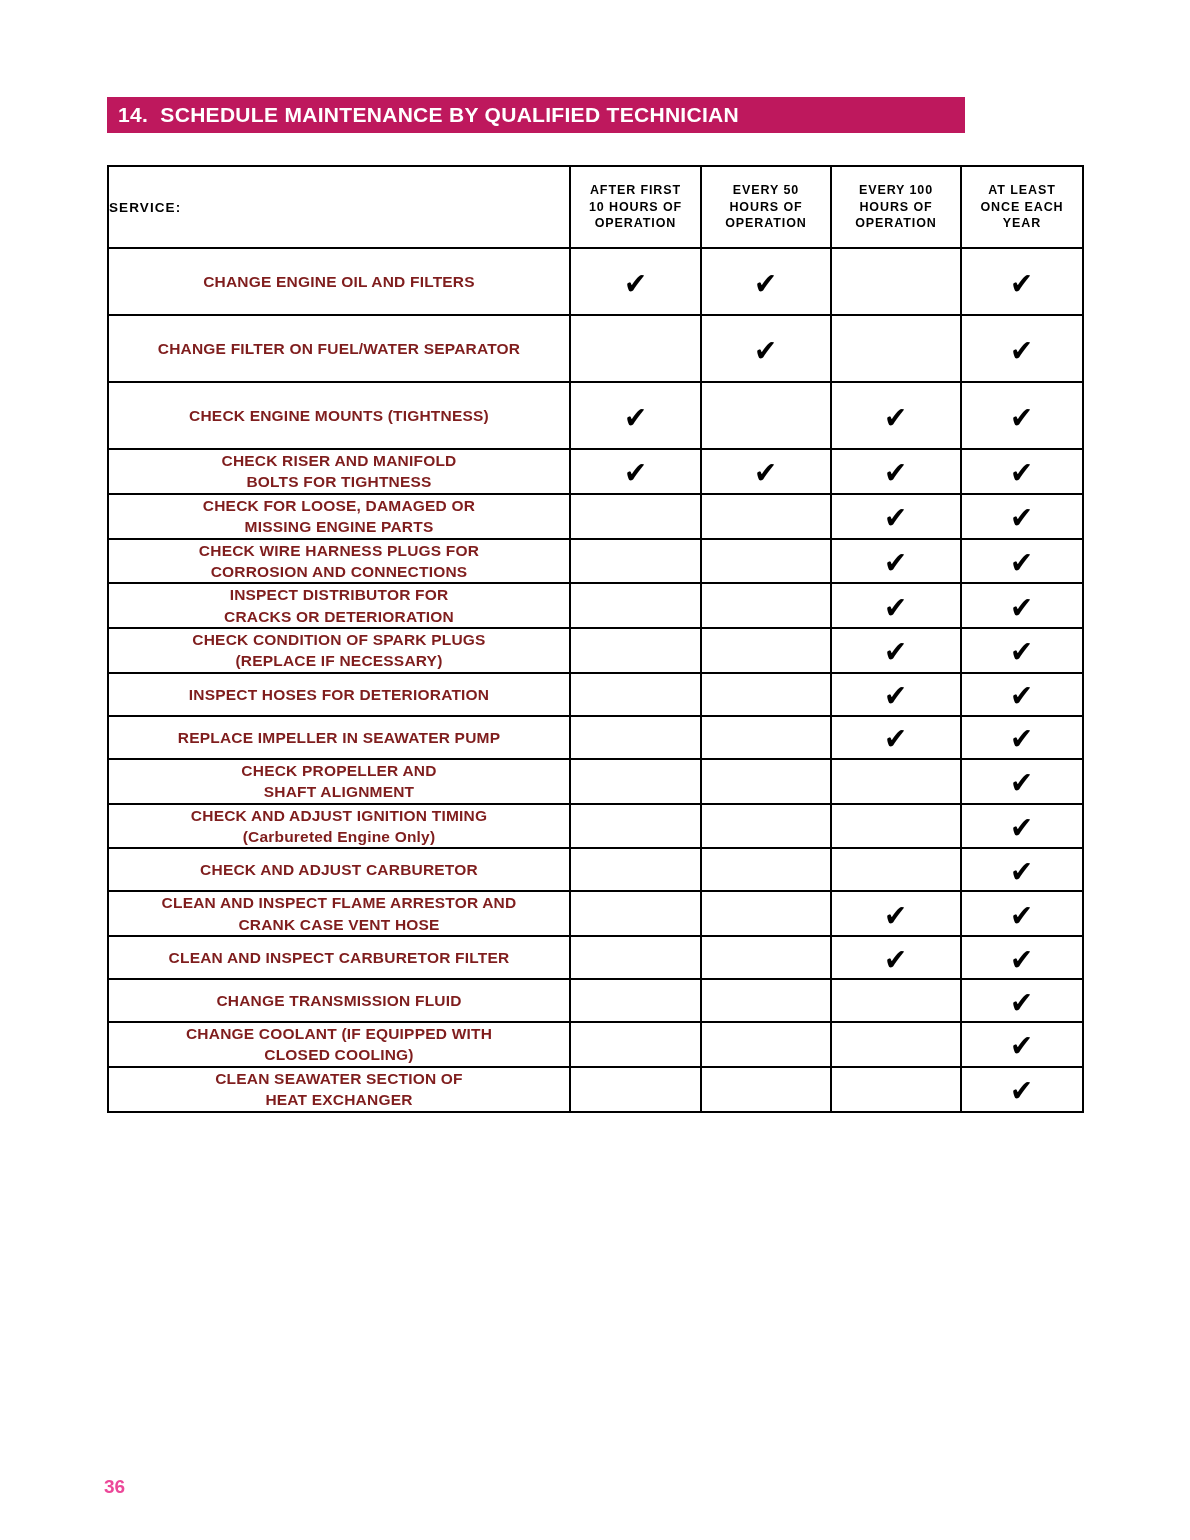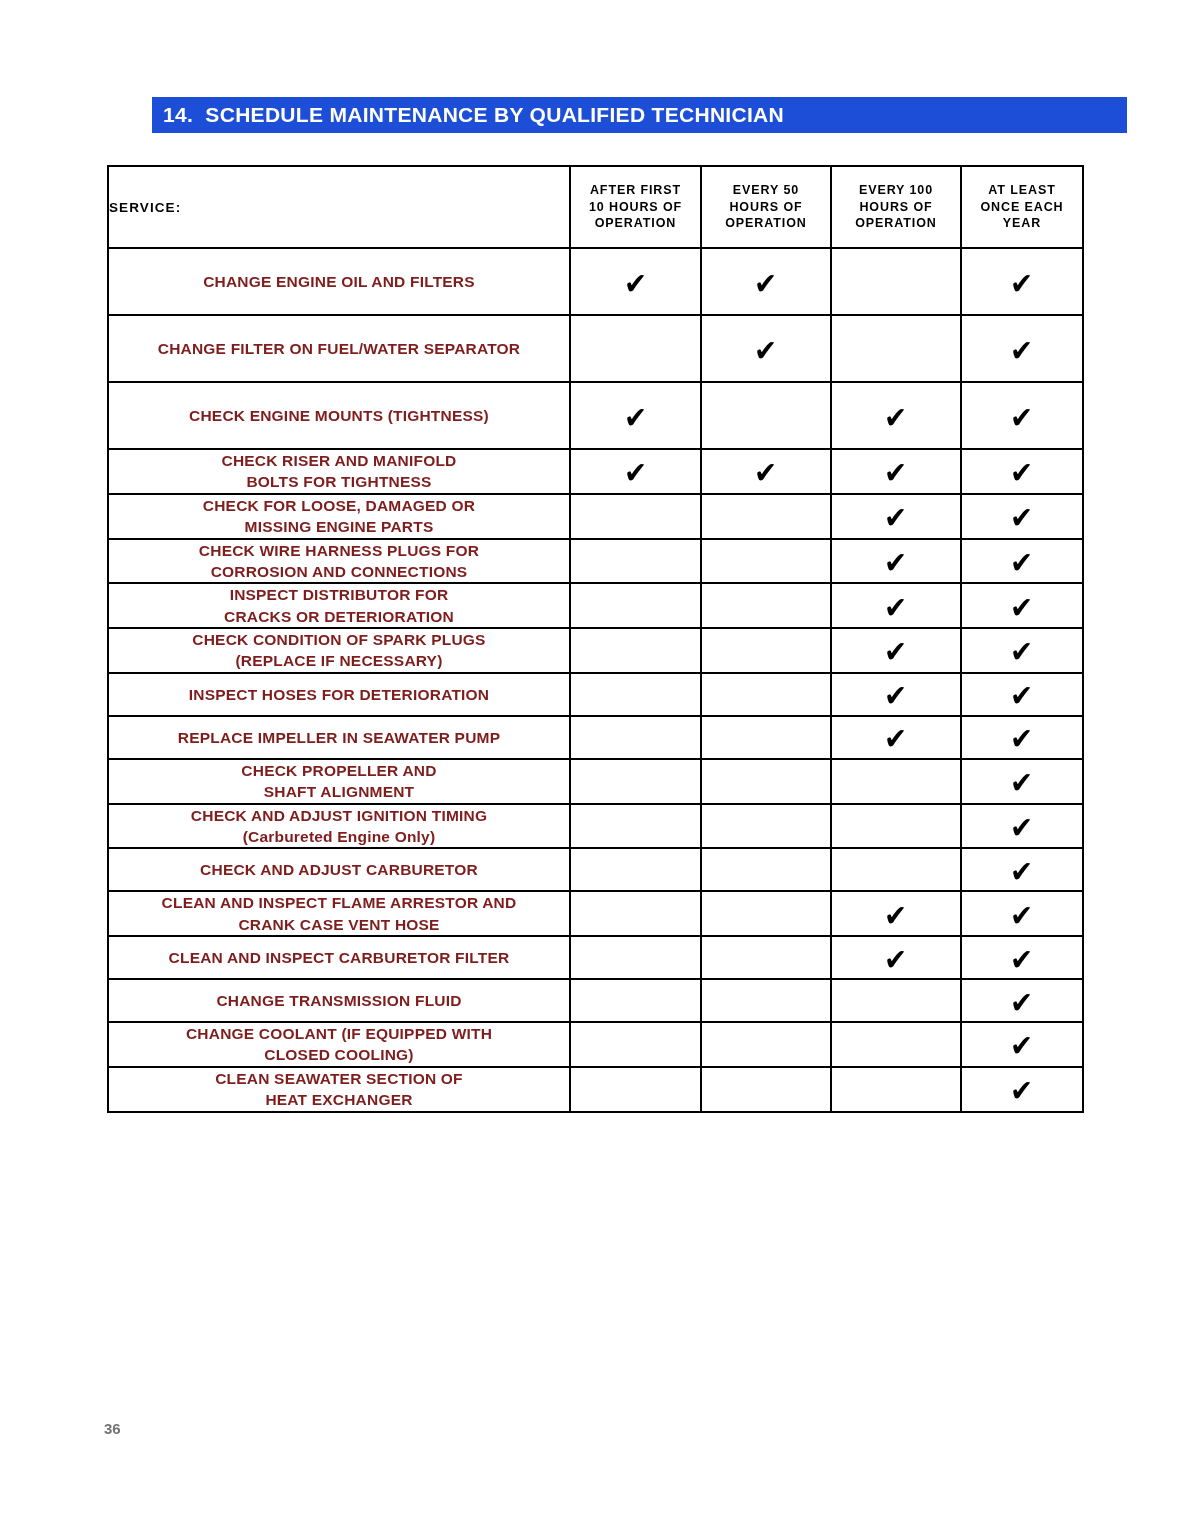--- a/index.html
+++ b/index.html
@@ -13,26 +13,25 @@
     font-family: "Liberation Sans", sans-serif;
     position: relative;
     overflow: hidden;
   }
 
   
   .section-bar {
     position: absolute;
     left: 107px;
     top: 97px;
-    width: 975px;
+    width: 858px;
     height: 36px;
-    background: #1d4ed8;
+    background: #be185d;
     display: flex;
     align-items: center;
-    margin-left: 45px;
   }
   .section-bar-title {
     color: #ffffff;
     font-size: 21px;
     font-weight: bold;
     letter-spacing: 0.3px;
     padding-left: 11px;
     white-space: pre;
   }
 
@@ -100,24 +99,24 @@
     font-family: "DejaVu Sans", sans-serif;
   }
 
   .row-tall { height: 67px; }
   .row-std  { height: 43px; }
 
   
   .page-number {
     position: absolute;
     left: 104px;
-    top: 1420px;
-    font-size: 15px;
-    font-weight: bold;
-    color: #737373;
+    top: 1476px;
+    font-size: 19px;
+    font-weight: bold;
+    color: #ec4899;
   }
 </style>
 </head>
 <body>
 
 <div class="section-bar">
   <span class="section-bar-title">14.  SCHEDULE MAINTENANCE BY QUALIFIED TECHNICIAN</span>
 </div>
 
 <table class="sched-table">

